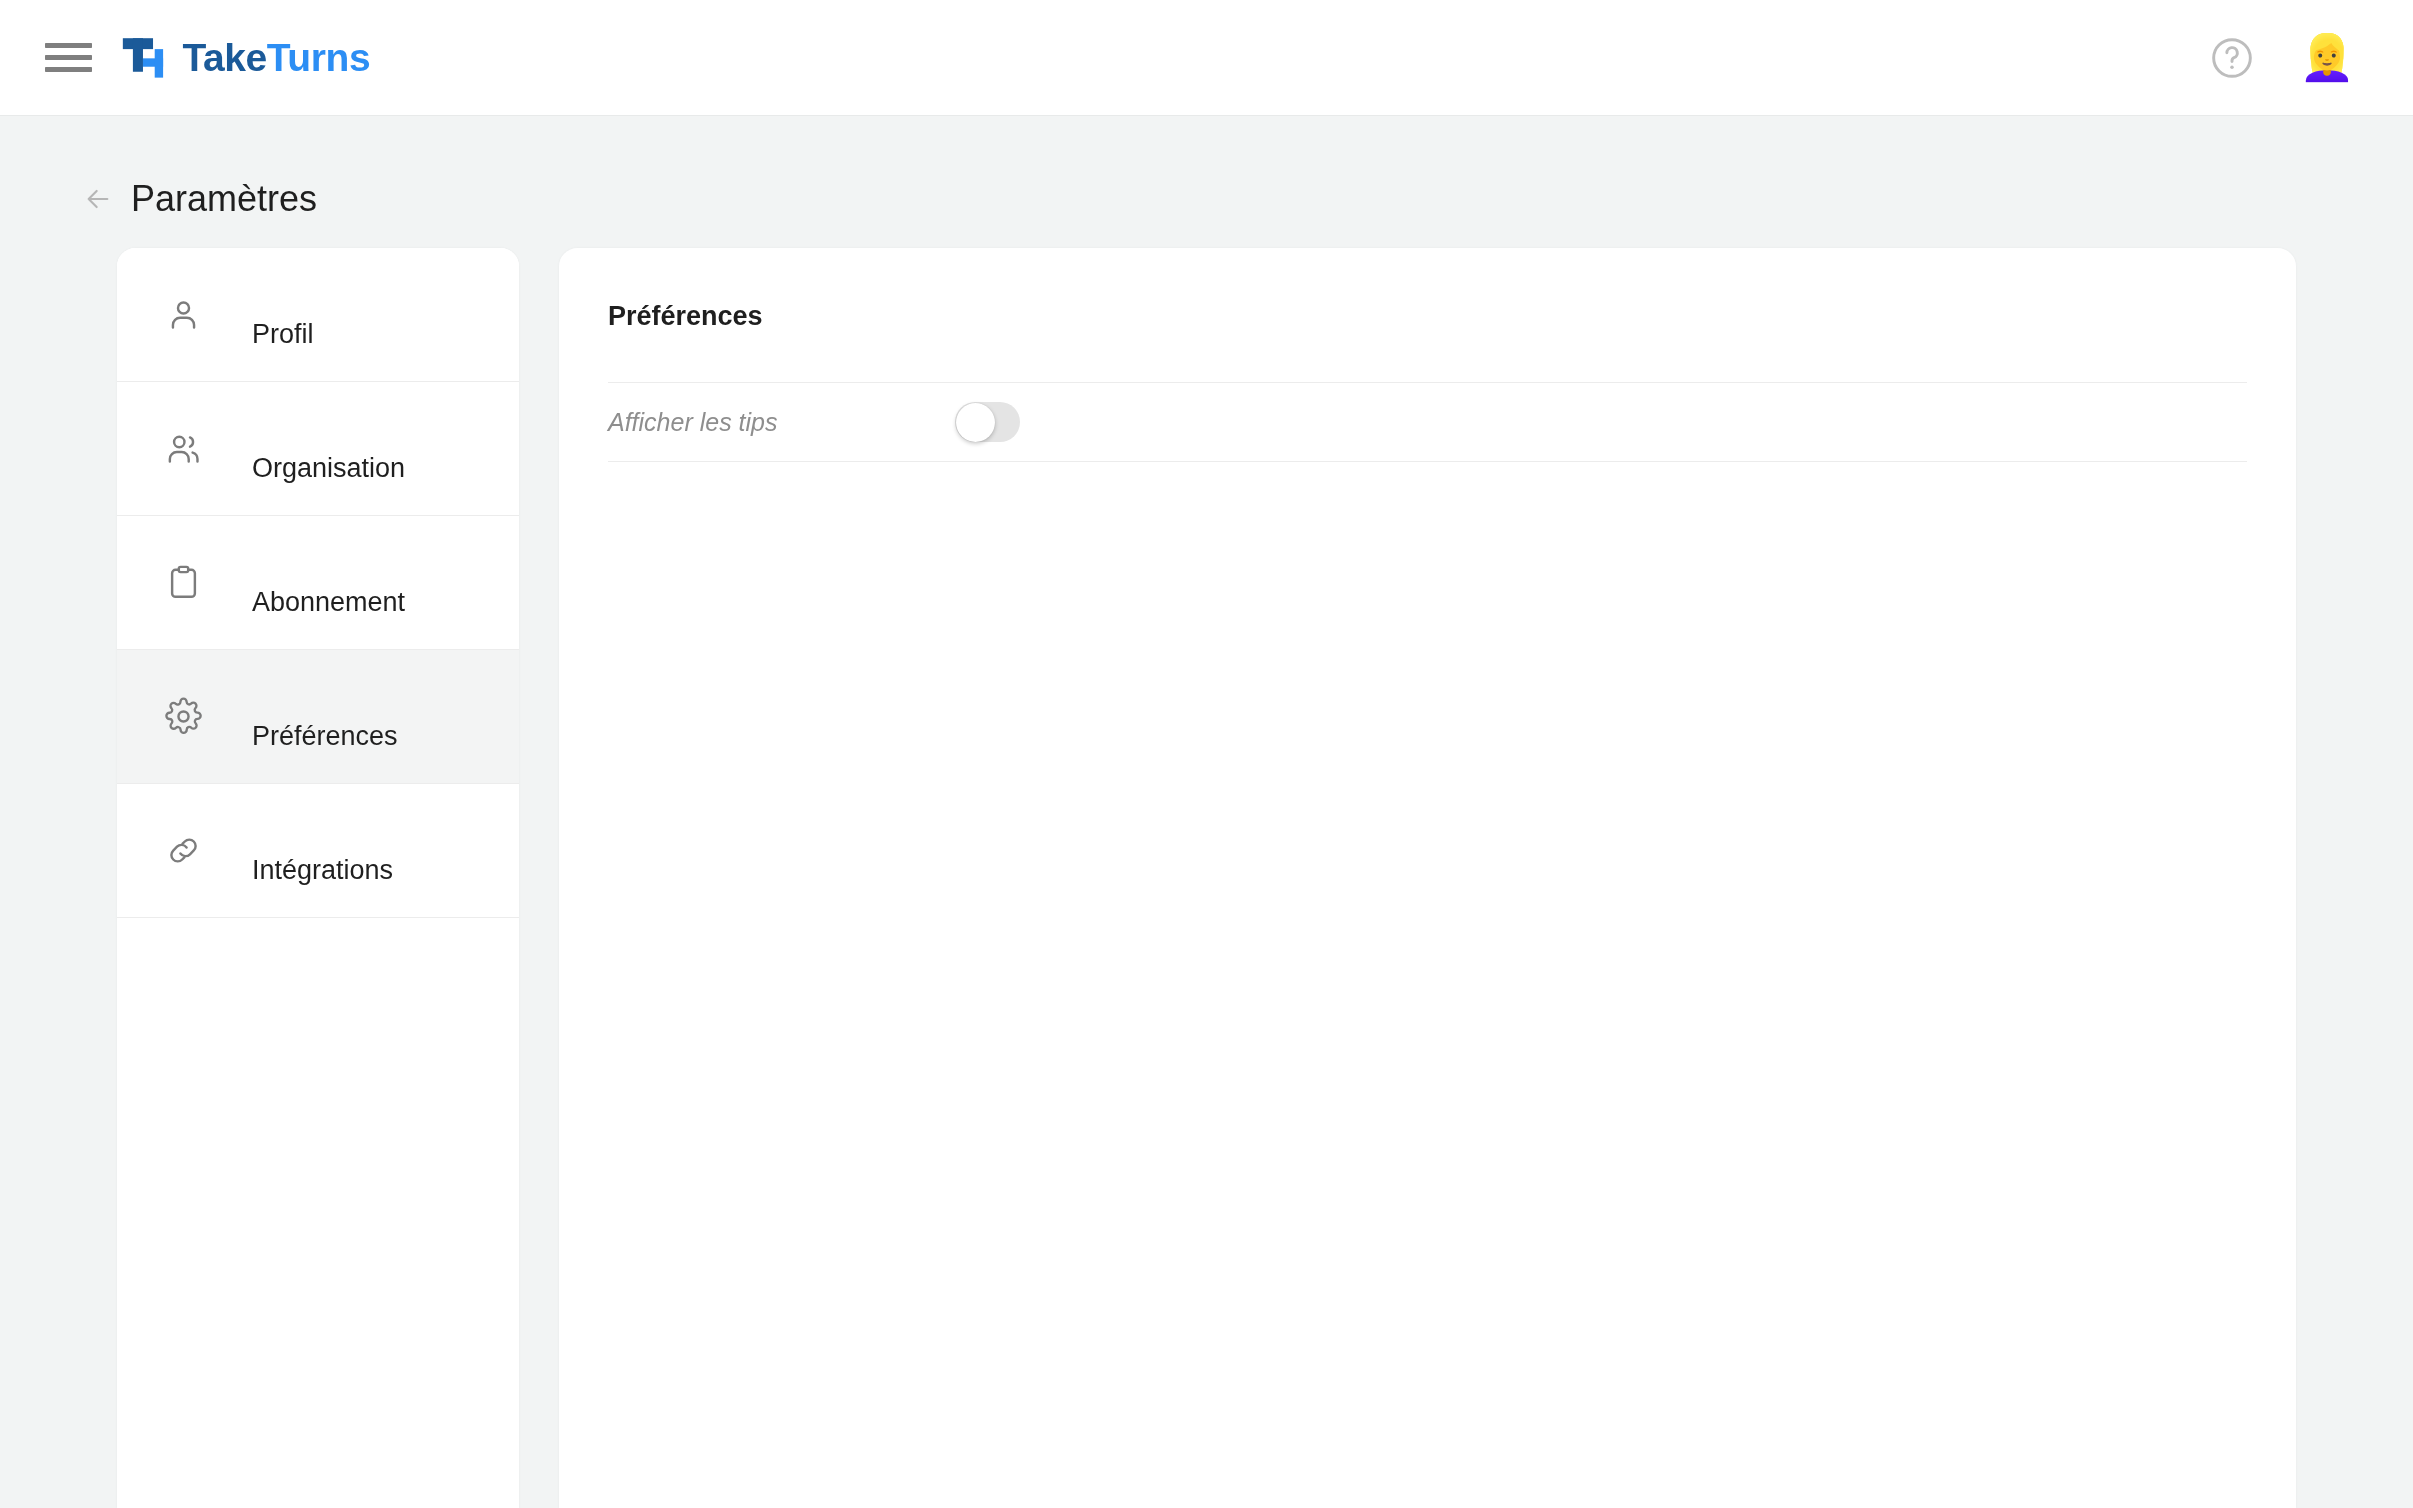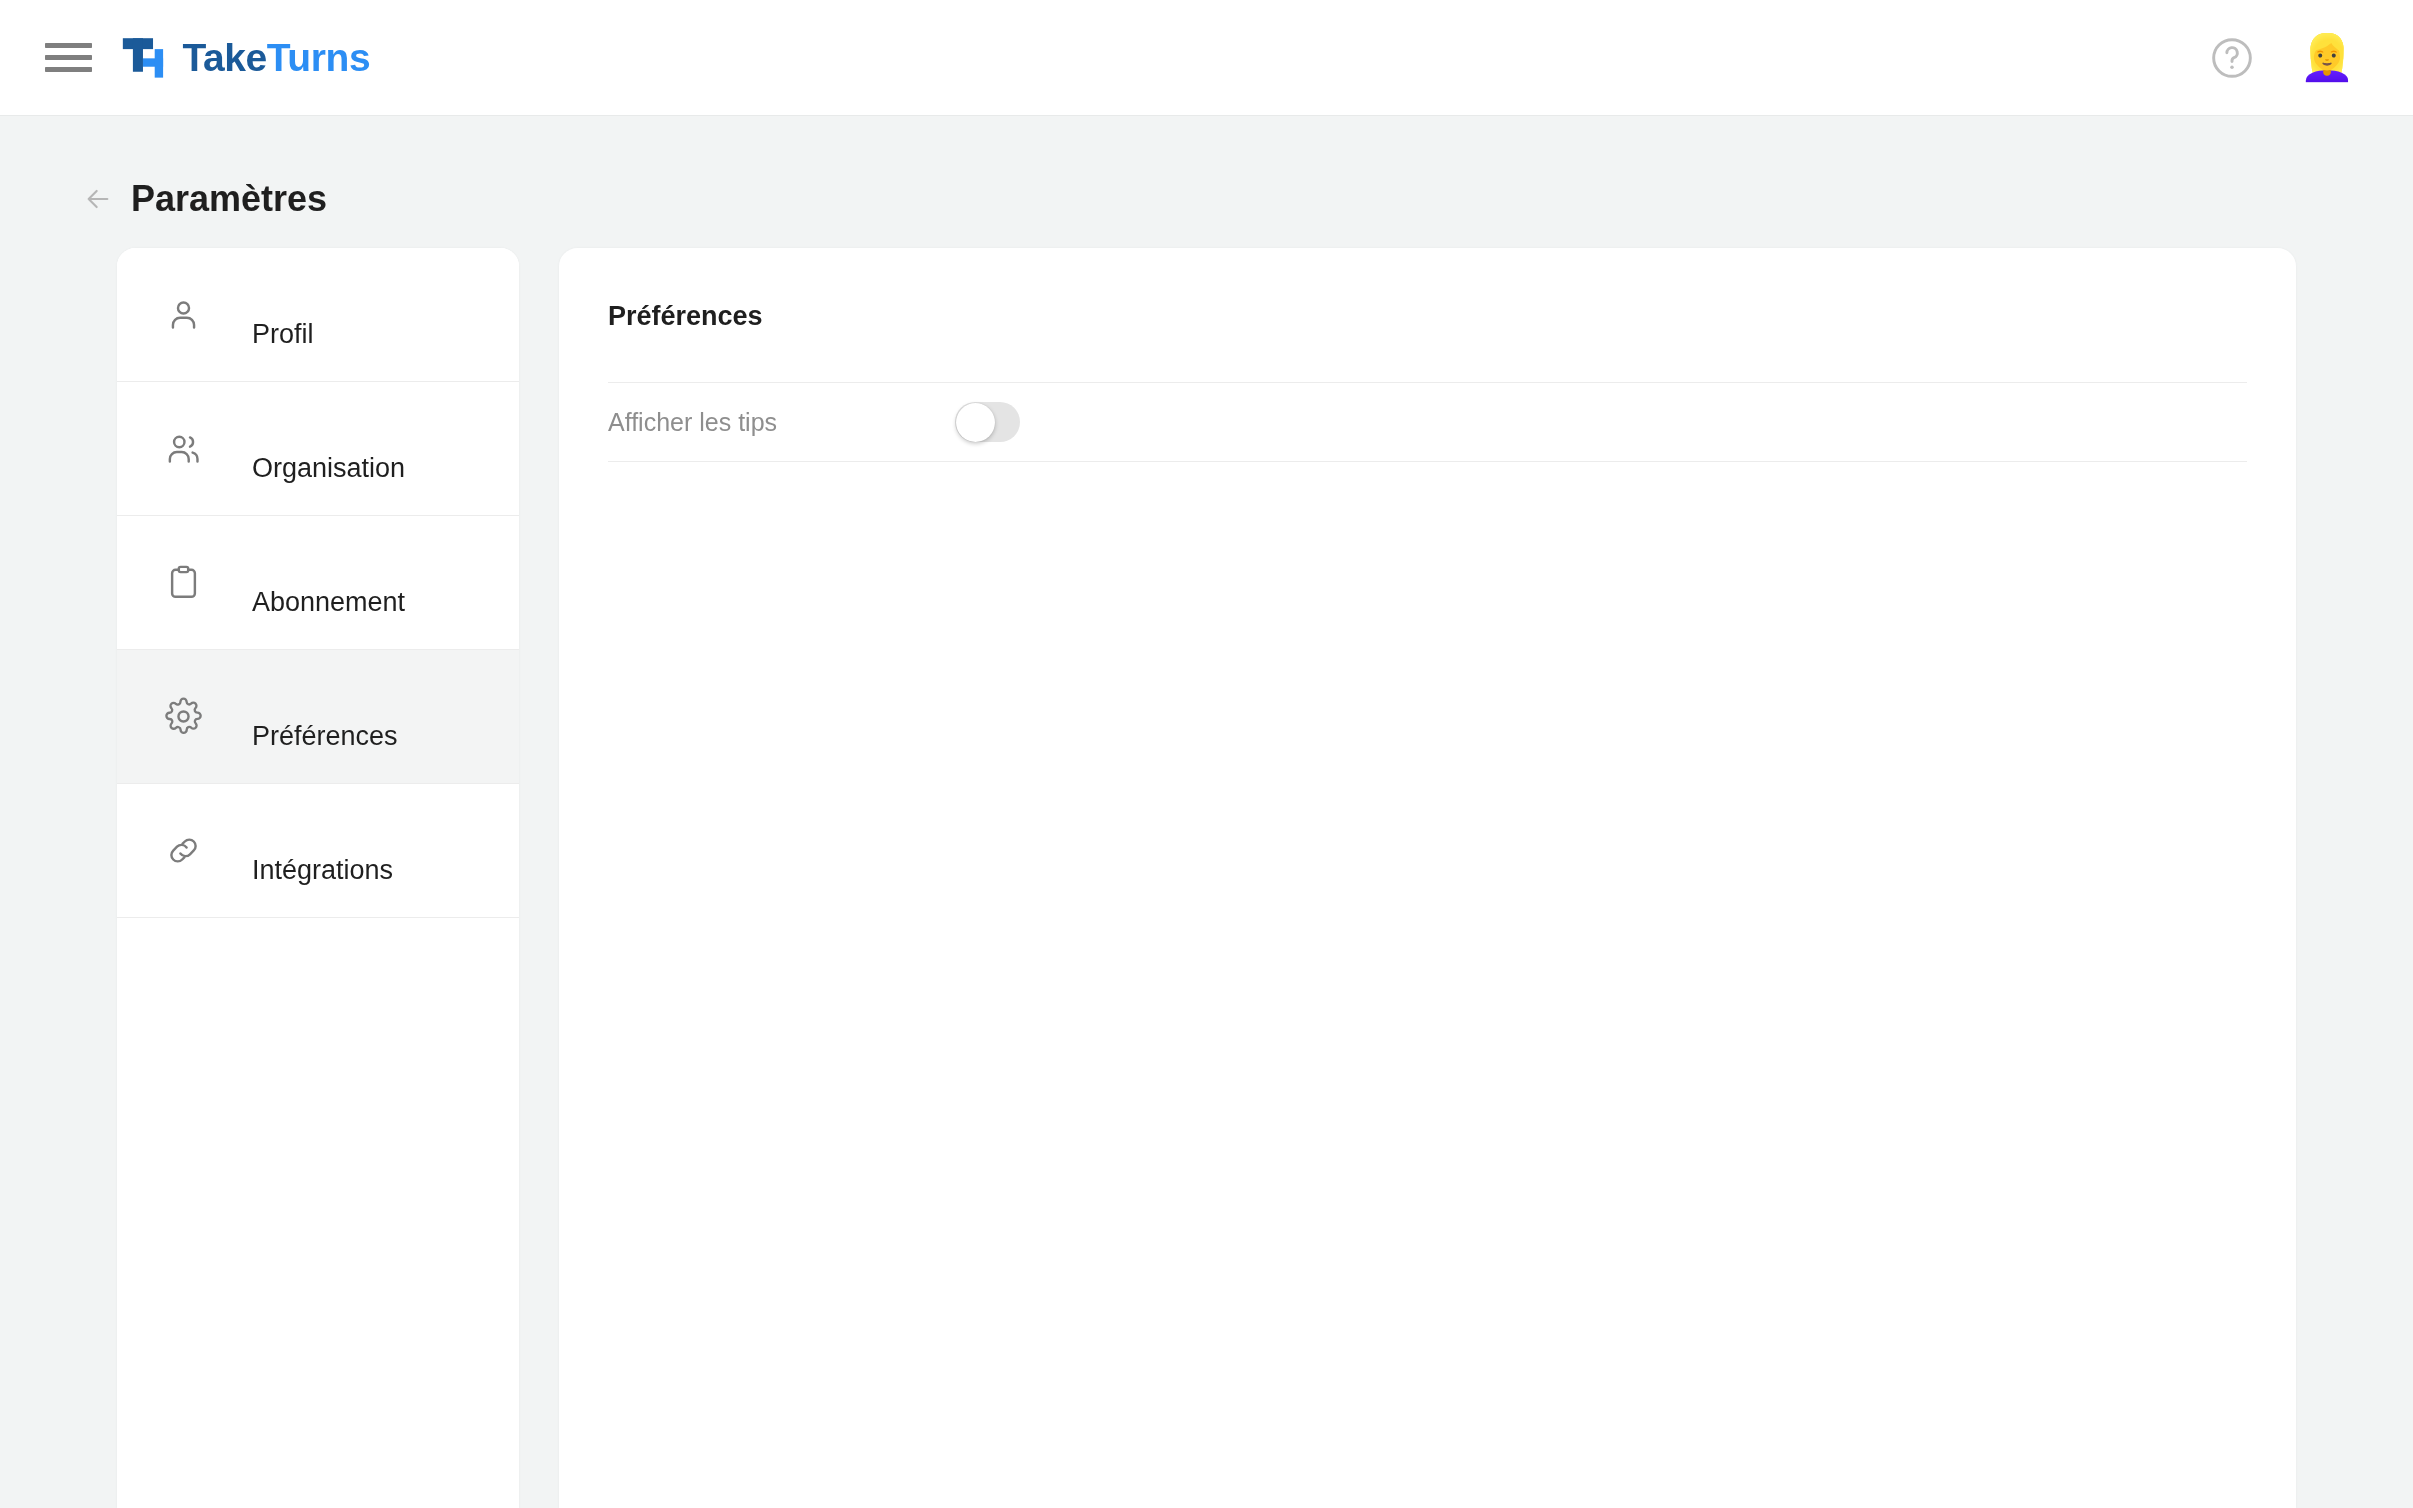--- a/index.html
+++ b/index.html
@@ -100,21 +100,21 @@
   }
   .back-arrow {
     width: 32px;
     height: 32px;
     margin-right: 17px;
     cursor: pointer;
     flex: 0 0 auto;
   }
   .page-title {
     font-size: 36px;
-    font-weight: 700;
+    font-weight: 400;
     color: #1f1f1f;
     line-height: 1;
   }
 
   
   .content-wrap {
     display: flex;
     align-items: stretch;
     padding: 0 117px 0 117px;
     height: calc(1508px - 116px - 105px - 27px);
@@ -178,20 +178,21 @@
     height: 80px;
     border-top: 0.8px solid #ececec;
     border-bottom: 0.8px solid #ececec;
   }
   .pref-label {
     font-size: 25px;
     color: #8e8e8e;
     width: 347px;
     flex: 0 0 347px;
     line-height: 1;
+    font-style: italic;
   }
 
   
   .switch {
     position: relative;
     width: 65px;
     height: 40px;
     border-radius: 20px;
     background: #e4e4e4;
     cursor: pointer;

